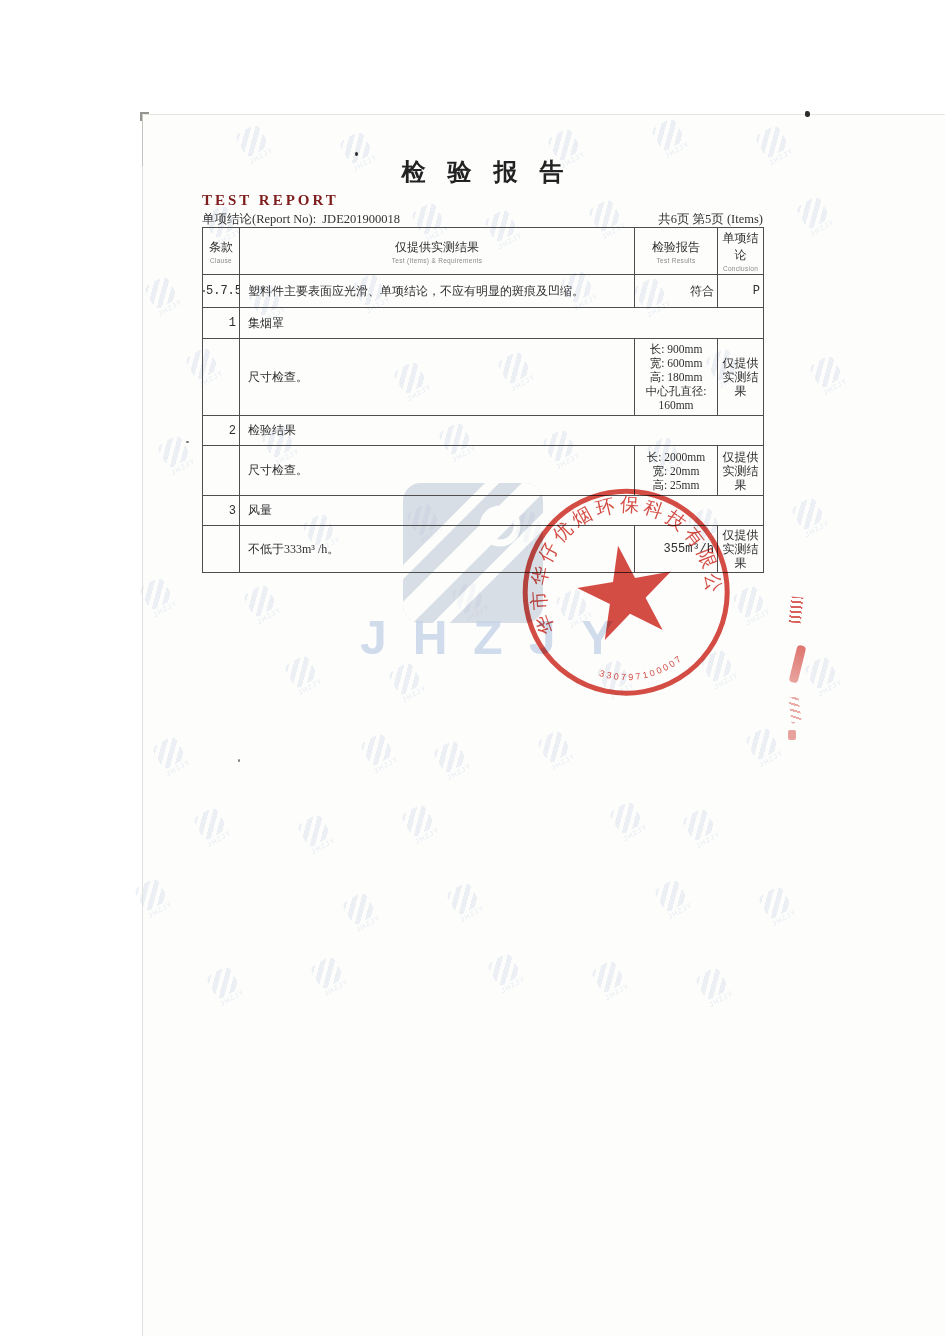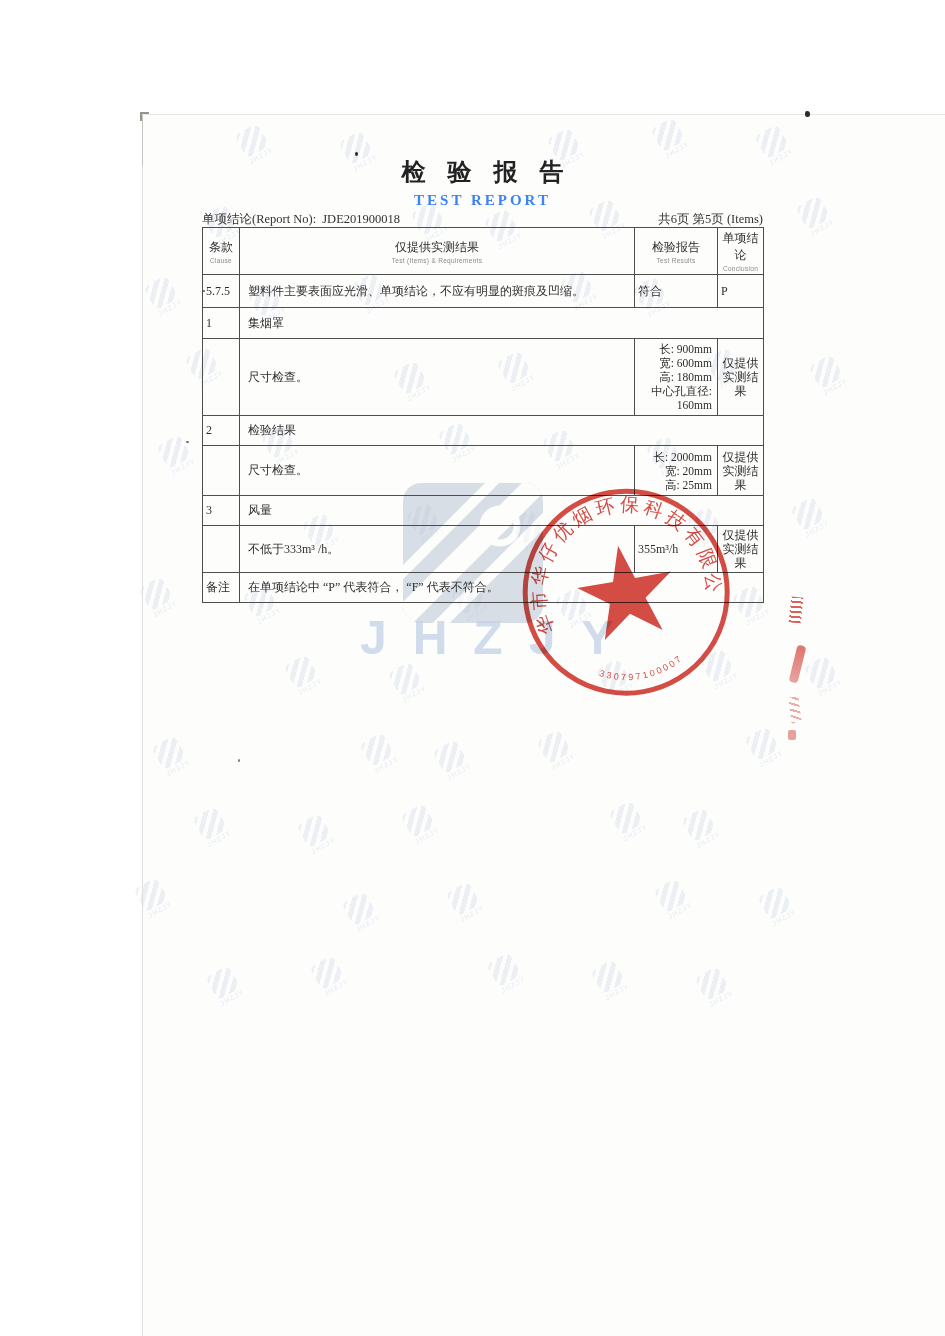--- a/index.html
+++ b/index.html
@@ -20,35 +20,35 @@
   .wm-text{font-family:"Liberation Sans",sans-serif;font-weight:700;font-size:7px;
     color:#7d9ac4;letter-spacing:1px;text-align:center;margin-top:1px;}
 
   .big-logo{position:absolute;left:398px;top:478px;opacity:.5;pointer-events:none;}
   .big-letters{position:absolute;left:360px;top:610px;font-family:"Liberation Sans",sans-serif;
     font-weight:700;font-size:48px;letter-spacing:26px;color:#c6d4e8;opacity:.8;pointer-events:none;}
 
   .content{position:absolute;left:202px;top:0;width:561px;}
   .title-cn{position:absolute;top:156px;width:100%;text-align:center;font-weight:700;
     font-size:24px;letter-spacing:22px;text-indent:22px;color:#222;}
-  .title-en{position:absolute;top:192px;width:100%;text-align:center;font-weight:700;
-    font-size:15px;letter-spacing:3px;color:#3b82f6;}
+  .title-en{position:absolute;top:192px;width:100%;text-align:left;font-weight:700;
+    font-size:15px;letter-spacing:3px;color:#7f1d1d;}
   .report-line{position:absolute;top:211px;width:100%;display:flex;justify-content:space-between;
     font-size:12.5px;color:#333;}
   .report-left span{margin-right:6px;}
 
   table.report{position:absolute;top:227px;left:0;width:561px;border-collapse:collapse;
     table-layout:fixed;font-size:12px;color:#2e2e2e;}
   table.report td,table.report th{border:1px solid #4e4e4e;font-weight:normal;
     vertical-align:middle;padding:2px 3px;overflow:hidden;}
   th .en,.hdr-en{display:block;font-family:"Liberation Sans",sans-serif;font-size:6.5px;
     color:#8a8a8a;letter-spacing:.3px;font-weight:normal;margin-top:1px;}
-  .c-center{text-align:left;}
+  .c-center{text-align:right;font-family:Liberation Mono, monospace;}
   .c-items{text-align:left;padding-left:8px !important;}
-  .c-result-multi{font-size:11.5px;line-height:14px;white-space:pre-line;text-align:right;padding:3px 5px !important;}
+  .c-result-multi{font-size:11.5px;line-height:14px;white-space:pre-line;text-align:center;padding:3px 5px !important;}
   .c-concl{text-align:center;font-size:12px;line-height:14px;padding:2px 2px !important;}
 
   
   .stamp{position:absolute;left:516px;top:480px;width:222px;height:222px;
     transform:rotate(-10deg);opacity:.88;pointer-events:none;mix-blend-mode:multiply;}
 
   
   .redfrag{position:absolute;pointer-events:none;}
   .frag-a{left:790px;top:597px;width:12px;height:26px;opacity:.8;transform:rotate(6deg);
     background:repeating-linear-gradient(0deg,#cf3a32 0 2px,rgba(255,255,255,0) 2px 5px);}
@@ -384,24 +384,20 @@
     <tr style="height:30px">
       <td class="c-center">3</td>
       <td class="c-items" colspan="3">风量</td>
     </tr>
     <tr style="height:39px">
       <td class="c-center"></td>
       <td class="c-items">不低于333m³ /h。</td>
       <td class="c-center">355m³/h</td>
       <td class="c-concl">仅提供实测结果</td>
     </tr>
-    <tr style="height:30px">
-      <td class="c-center">备注</td>
-      <td class="c-items" colspan="3">在单项结论中 “P” 代表符合， “F” 代表不符合。</td>
-    </tr>
   </tbody>
     </table>
 </div>
 
 <svg class="stamp" viewBox="0 0 222 222">
   <defs>
     <path id="arcTop" d="M 33.9,139.7 A 81,81 0 1 1 186.1,139.7" fill="none"></path>
     <path id="arcBot" d="M 63.4,186.6 A 88,88 0 0 0 156.6,186.6" fill="none"></path>
   </defs>
   <circle cx="110" cy="112" r="101" fill="none" stroke="#d0342c" stroke-width="5"></circle>

